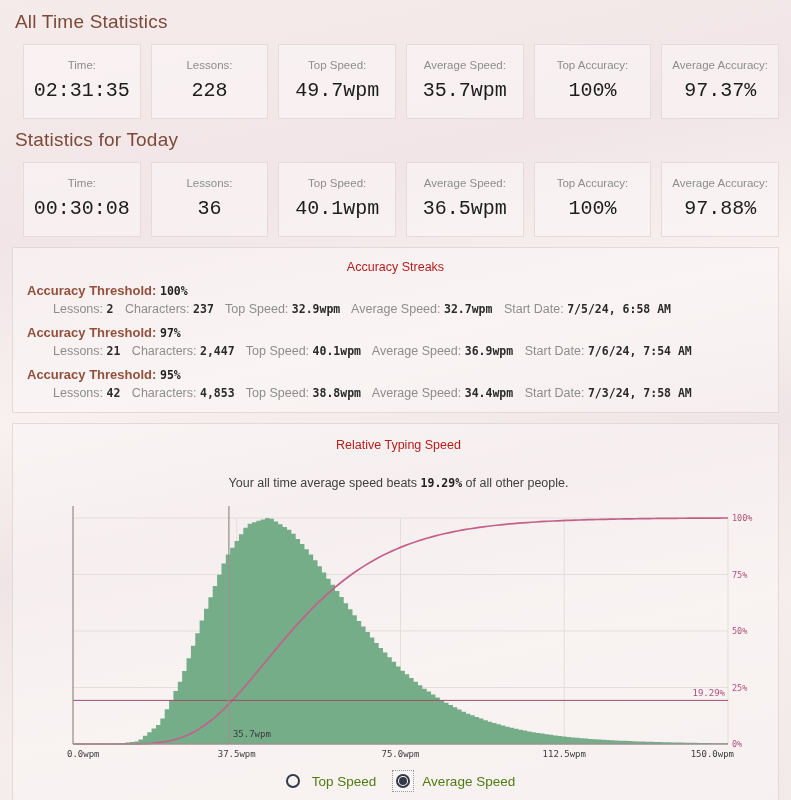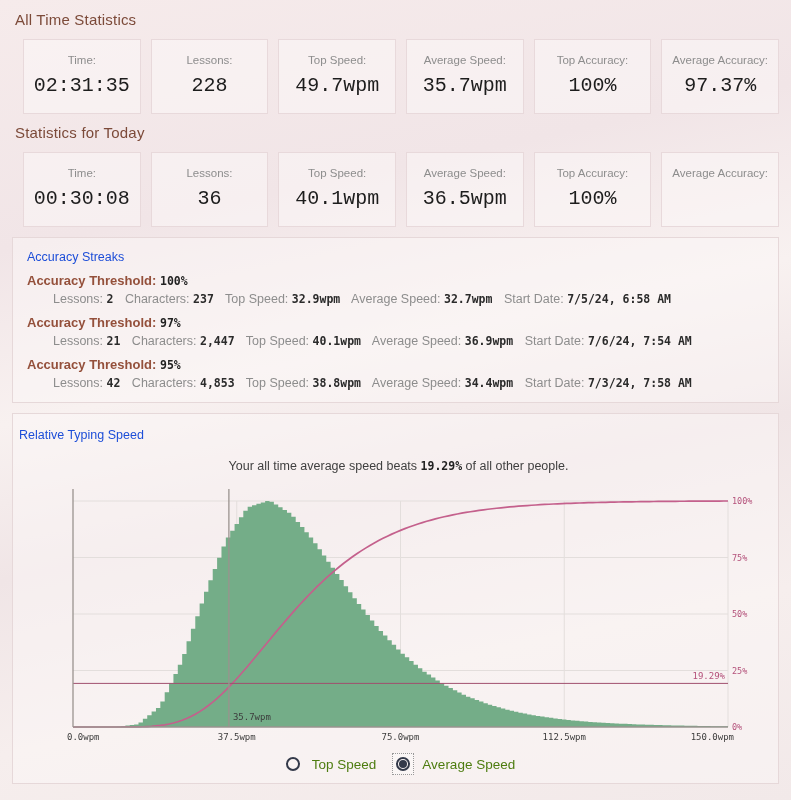--- a/index.html
+++ b/index.html
@@ -7,21 +7,21 @@
   body {
     width: 791px; height: 800px; overflow: hidden;
     font-family: "Liberation Sans", sans-serif;
     background: linear-gradient(168deg,
       #f6ebeb 0%, #f1e5e7 26%, #f8f1f0 44%,
       #f0e5e6 60%, #f6eeed 78%, #f2e9e9 100%);
   }
   .wrap { padding: 4px 12px 10px 12px; }
 
   .section-title {
-    font-size: 15px; font-weight: 500; color: #7c4a39;
+    font-size: 19px; font-weight: 500; color: #7c4a39;
     margin: 7px 0 11px 3px; letter-spacing: 0.2px;
   }
 
   .stats-row {
     display: grid; grid-template-columns: repeat(6, 1fr);
     gap: 10px; margin-bottom: 10px; margin-left: 11px;
   }
   .stat-card {
     background: rgba(251,248,248,0.55);
     border: 1px solid #e8d9db;
@@ -30,38 +30,38 @@
   .stat-label { font-size: 11.5px; color: #8d8d8d; }
   .stat-value {
     font-family: Liberation Mono, monospace;
     font-size: 20px; color: #1d1d1d; margin-top: 8px;
   }
 
   .panel {
     background: rgba(251,248,247,0.5);
     border: 1px solid #e6d8d9; margin-top: 10px;
   }
-  .panel-title { text-align: left; font-size: 12.5px; color: #1d4ed8; }
+  .panel-title { text-align: center; font-size: 12.5px; color: #b91c1c; }
 
   .accuracy-panel { padding: 12px 14px 12px 14px; }
   .streak { margin-top: 9px; }
   .streak-head { font-size: 13px; font-weight: bold; color: #94503b; }
   .streak-head .thr-val {
     font-family: "DejaVu Sans Mono", monospace;
     font-size: 11.5px; color: #222; font-weight: bold;
   }
   .streak-details { margin: 4px 0 0 26px; font-size: 12.5px; color: #8d8d8d; }
   .field { margin-right: 8px; white-space: nowrap; }
   .field-value {
     font-family: "DejaVu Sans Mono", monospace;
     font-weight: bold; font-size: 11.5px; color: #2b2b2b;
   }
 
   .chart-panel { padding: 14px 0 8px 6px; }
-  .chart-subtitle { text-align: center; font-size: 12.5px; color: #3f3f3f; margin-top: 17px; }
+  .chart-subtitle { text-align: center; font-size: 12.5px; color: #3f3f3f; margin-top: 24px; }
   .chart-subtitle .pct {
     font-family: "DejaVu Sans Mono", monospace;
     font-weight: bold; font-size: 11.5px; color: #222;
   }
   #chart { display: block; margin: 4px auto 0 auto; }
 
   .controls {
     display: flex; justify-content: center; align-items: center;
     gap: 16px; margin-top: 4px;
   }
@@ -130,20 +130,21 @@
     <div class="stat-card">
       <div class="stat-label">Average Speed:</div>
       <div class="stat-value">36.5wpm</div>
     </div>
     <div class="stat-card">
       <div class="stat-label">Top Accuracy:</div>
       <div class="stat-value">100%</div>
     </div>
     <div class="stat-card">
       <div class="stat-label">Average Accuracy:</div>
+      <div class="stat-value">97.88%</div>
     </div>
   </div>
 
   <div class="panel accuracy-panel">
     <div class="panel-title">Accuracy Streaks</div>
 
     <div class="streak">
       <div class="streak-head">
         <span>Accuracy Threshold:</span>
         <span class="thr-val">100%</span>

